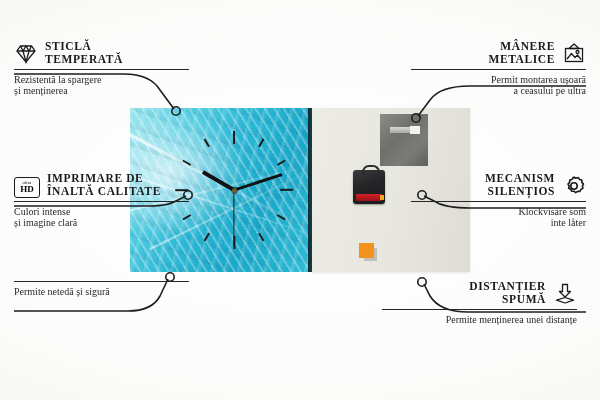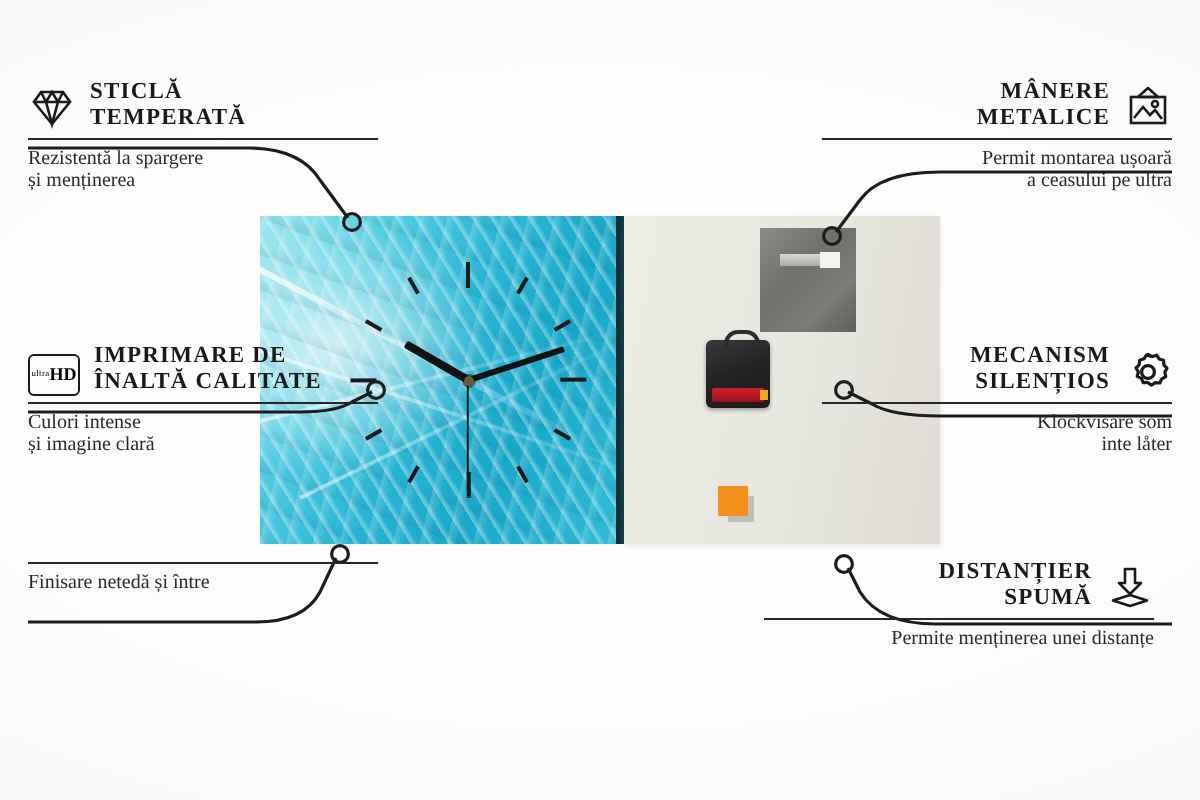--- a/index.html
+++ b/index.html
@@ -153,37 +153,37 @@
         <div class="ttl">TEMPERATĂ</div>
       </div>
     </div>
     <div class="rule"></div>
     <div class="sub">Rezistentă la spargere</div>
     <div class="sub">și menținerea</div>
   </div>
 
   <div class="callout left" style="left:14px;top:172px;width:175px;">
     <div class="head">
-      <div style="width:24px;height:19px;border:1.4px solid #1a1a1a;border-radius:3px;display:flex;flex-direction:row;align-items:center;justify-content:center;line-height:1;">
+      <div style="width:24px;height:19px;border:1.4px solid #1a1a1a;border-radius:3px;display:flex;flex-direction:column;align-items:center;justify-content:center;line-height:1;">
         <span style="font-size:4.4px;letter-spacing:.2px;">ultra</span>
         <span style="font-size:9px;font-weight:bold;">HD</span>
       </div>
       <div>
         <div class="ttl">IMPRIMARE DE</div>
         <div class="ttl">ÎNALTĂ CALITATE</div>
       </div>
     </div>
     <div class="rule"></div>
     <div class="sub">Culori intense</div>
     <div class="sub">și imagine clară</div>
   </div>
 
   <div class="callout left" style="left:14px;top:278px;width:175px;">
     <div class="rule"></div>
-    <div class="sub">Finisare netedă și între</div>
+    <div class="sub">Permite netedă și sigură</div>
   </div>
 
   <div class="callout right" style="left:411px;top:40px;width:175px;">
     <div class="head">
       <div style="text-align:right;">
         <div class="ttl">MÂNERE</div>
         <div class="ttl">METALICE</div>
       </div>
       <svg class="ico" viewBox="0 0 24 24">
         <g fill="none" stroke="#1a1a1a" stroke-width="1.3">

